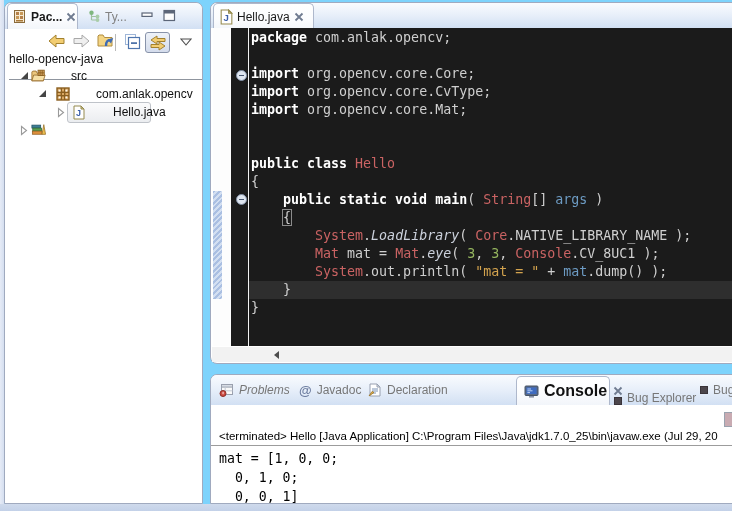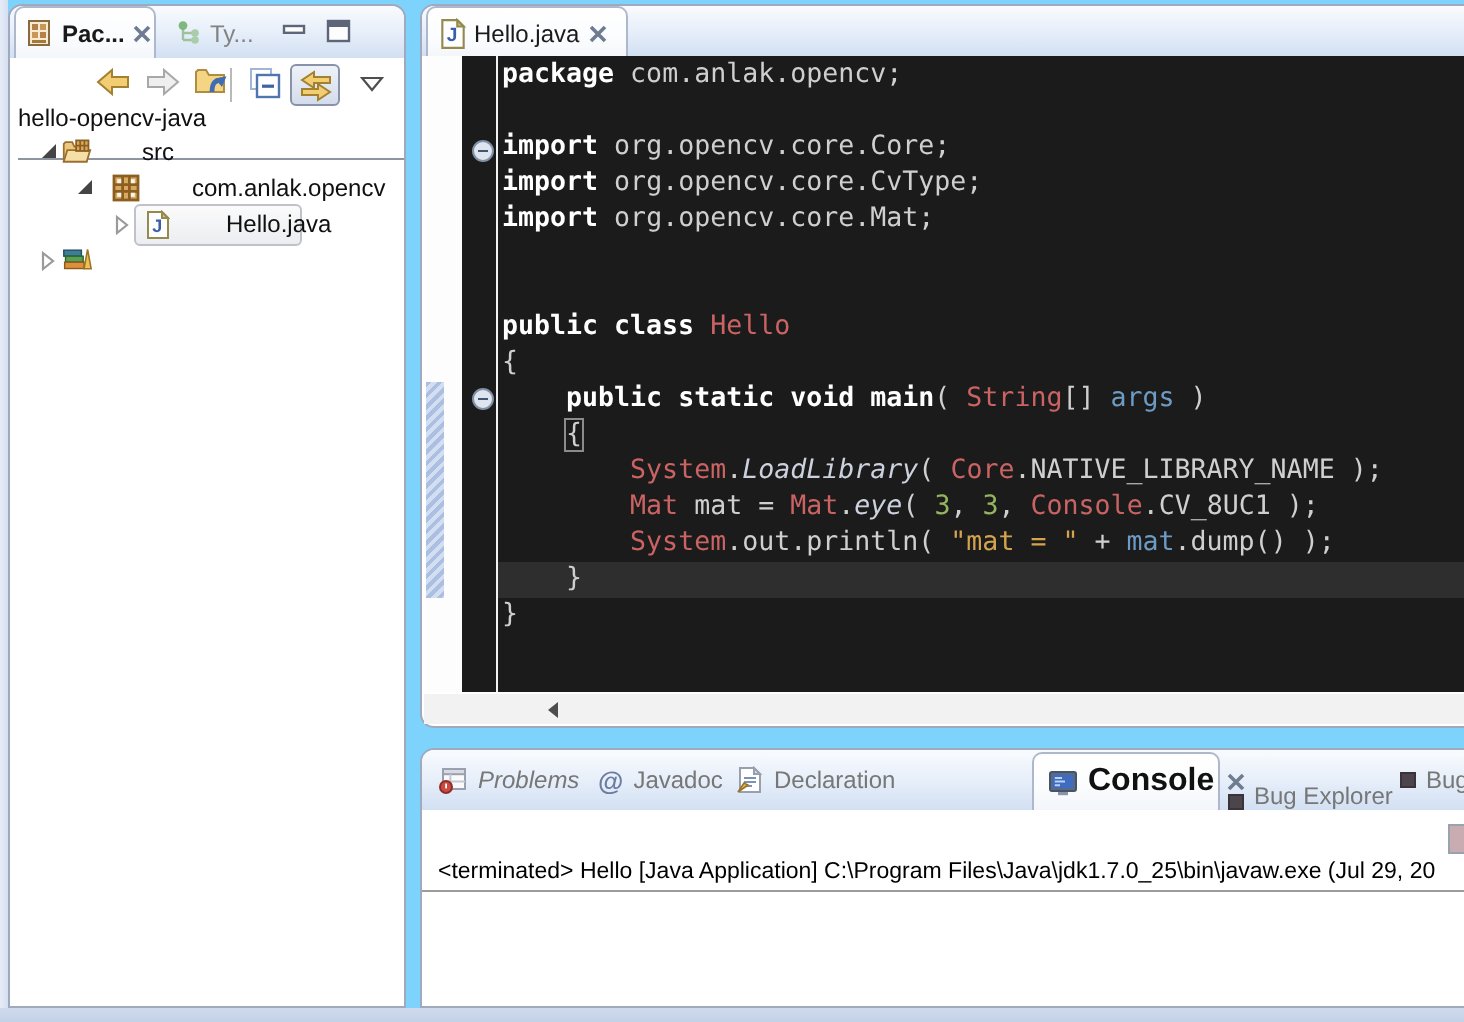--- a/index.html
+++ b/index.html
@@ -360,16 +360,19 @@
         <span class="blbl">Bug</span>
       </div>
     </div>
 
     <div id="console-toolbar">
       <div id="console-tool-sq"></div>
     </div>
 
     <div id="console-header">&lt;terminated&gt; Hello [Java Application] C:\Program Files\Java\jdk1.7.0_25\bin\javaw.exe (Jul 29, 20</div>
     <div id="console-rule"></div>
+    <div id="console-out">mat = [1, 0, 0;
+  0, 1, 0;
+  0, 0, 1]</div>
   </div>
 
   <div id="bottom-strip"></div>
 </div>
 
 </body></html>

